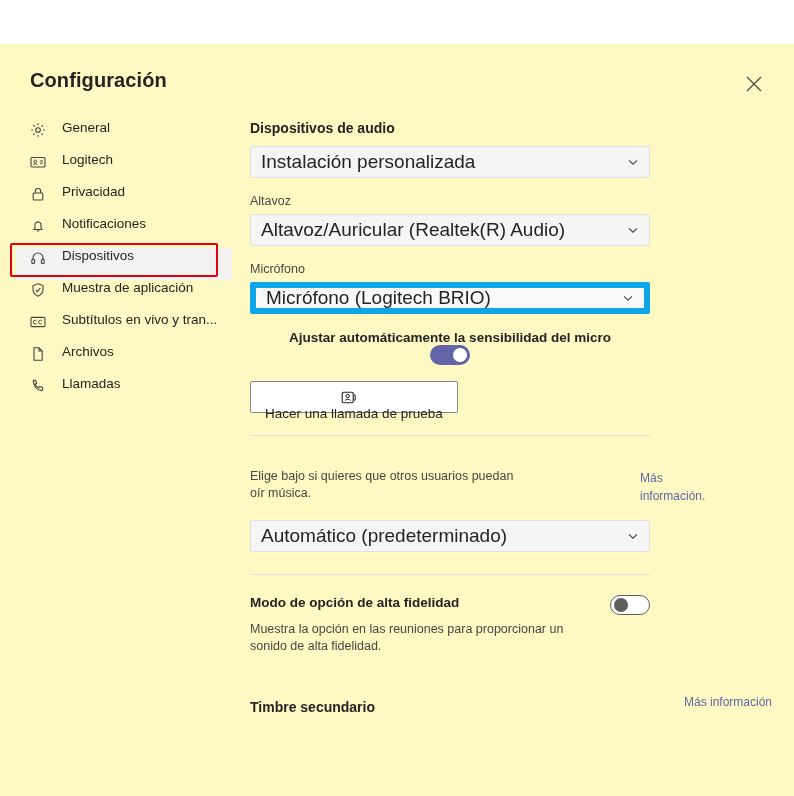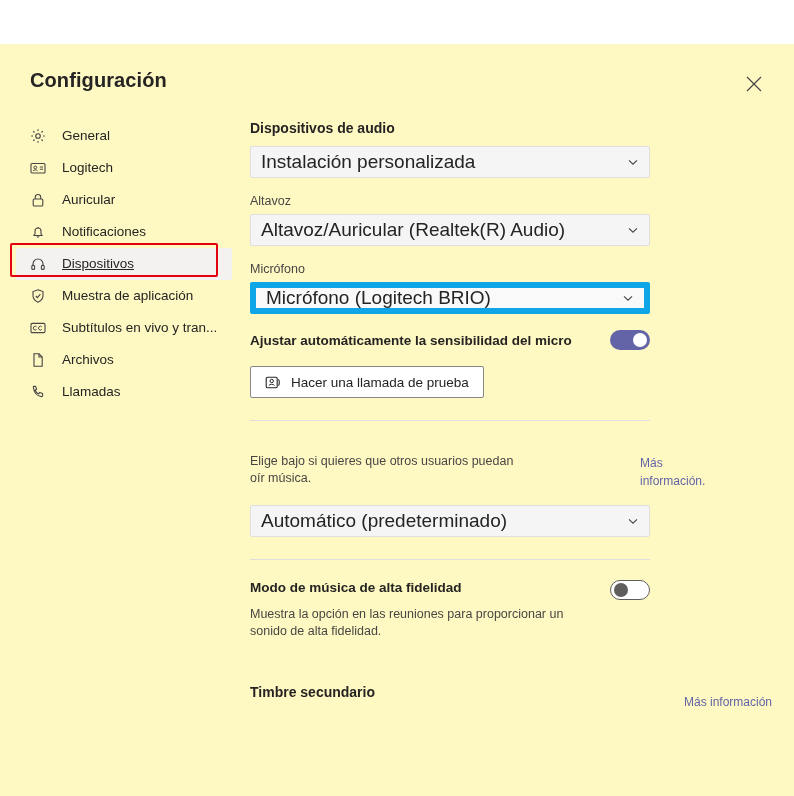--- a/index.html
+++ b/index.html
@@ -45,21 +45,20 @@
 
   
   .sidebar {
     position: absolute;
     left: 16px; top: 76px;
     width: 216px;
   }
   .nav-item {
     position: relative;
     display: flex;
-    align-items: center;
     height: 32px;
     padding-left: 14px;
     margin-bottom: 0px;
     border-radius: 2px;
     cursor: pointer;
     color: #252423;
   }
   .nav-item .nav-icon {
     width: 22px;
     height: 20px;
@@ -73,21 +72,21 @@
   .nav-item .nav-label {
     font-size: 13.5px;
     line-height: 16px;
     white-space: nowrap;
     overflow: hidden;
     text-overflow: ellipsis;
   }
   .nav-item.selected {
     background: #f3f2f1;
   }
-  .nav-item.selected .nav-label { font-weight: normal; text-decoration: underline; }
+  .nav-item.selected .nav-label { font-weight: normal; }
   .nav-highlight {
     position: absolute;
     left: -6px;
     top: -5px;
     width: 208px;
     height: 34px;
     border: 2px solid #e3000f;
     border-radius: 2px;
     pointer-events: none;
   }
@@ -135,22 +134,22 @@
     border: 6px solid #0ea5e9;
     background: #f9f9f9;
   }
 
   .spacer-12 { height: 12px; }
   .spacer-16 { height: 16px; }
 
   .row-between {
     display: flex;
     align-items: center;
-    justify-content: space-between;
     width: 400px;
+    flex-direction: column;
   }
   .inline-label {
     font-size: 13.5px;
     font-weight: bold;
     color: #252423;
   }
 
   
   .toggle {
     width: 40px; height: 20px;
@@ -176,20 +175,21 @@
     display: inline-flex;
     align-items: center;
     height: 32px;
     padding: 7px 14px;
     border: 1px solid #8a8886;
     border-radius: 2px;
     background: #ffffff;
     font-size: 13.5px;
     color: #252423;
     cursor: pointer;
+    flex-direction: column;
   }
   .btn-outline .btn-icon {
     margin-right: 9px;
     display: flex;
     color: #252423;
   }
 
   .divider {
     width: 400px;
     height: 1px;
@@ -296,21 +296,21 @@
       <span class="nav-label">Logitech</span>
     </div>
 
     <div class="nav-item">
       <span class="nav-icon">
         <svg width="16" height="16" viewBox="0 0 16 16">
           <rect x="3.2" y="7" width="9.6" height="7" rx="1" fill="none" stroke="currentColor" stroke-width="1.1"></rect>
           <path d="M5.3 7 V5.2 a2.7 2.7 0 0 1 5.4 0 V7" fill="none" stroke="currentColor" stroke-width="1.1"></path>
         </svg>
       </span>
-      <span class="nav-label">Auricular</span>
+      <span class="nav-label">Privacidad</span>
     </div>
 
     <div class="nav-item">
       <span class="nav-icon">
         <svg width="16" height="16" viewBox="0 0 16 16">
           <path d="M4 11.5 h8 l-1 -1.6 V7 a3 3 0 0 0 -6 0 v2.9 Z" fill="none" stroke="currentColor" stroke-width="1.1"></path>
           <path d="M6.8 12.4 a1.3 1.3 0 0 0 2.4 0" fill="none" stroke="currentColor" stroke-width="1.1"></path>
           <path d="M8 3.9 V3" stroke="currentColor" stroke-width="1.1"></path>
         </svg>
       </span>
@@ -450,21 +450,21 @@
       <span class="chev">
         <svg width="12" height="12" viewBox="0 0 12 12">
             <path d="M2 4.3 L6 8.2 L10 4.3" fill="none" stroke="currentColor" stroke-width="1.1"></path>
           </svg>
       </span>
     </div>
 
     <div class="divider"></div>
 
     <div class="fidelity-row">
-      <span class="inline-label">Modo de música de alta fidelidad</span>
+      <span class="inline-label">Modo de opción de alta fidelidad</span>
       <span class="toggle off">
         <span class="knob"></span>
       </span>
     </div>
 
     <div class="fidelity-desc">Muestra la opción en las reuniones para proporcionar un sonido de alta fidelidad.</div>
 
     <div style="height:44px;"></div>
 
     <div class="section-title">Timbre secundario</div>

